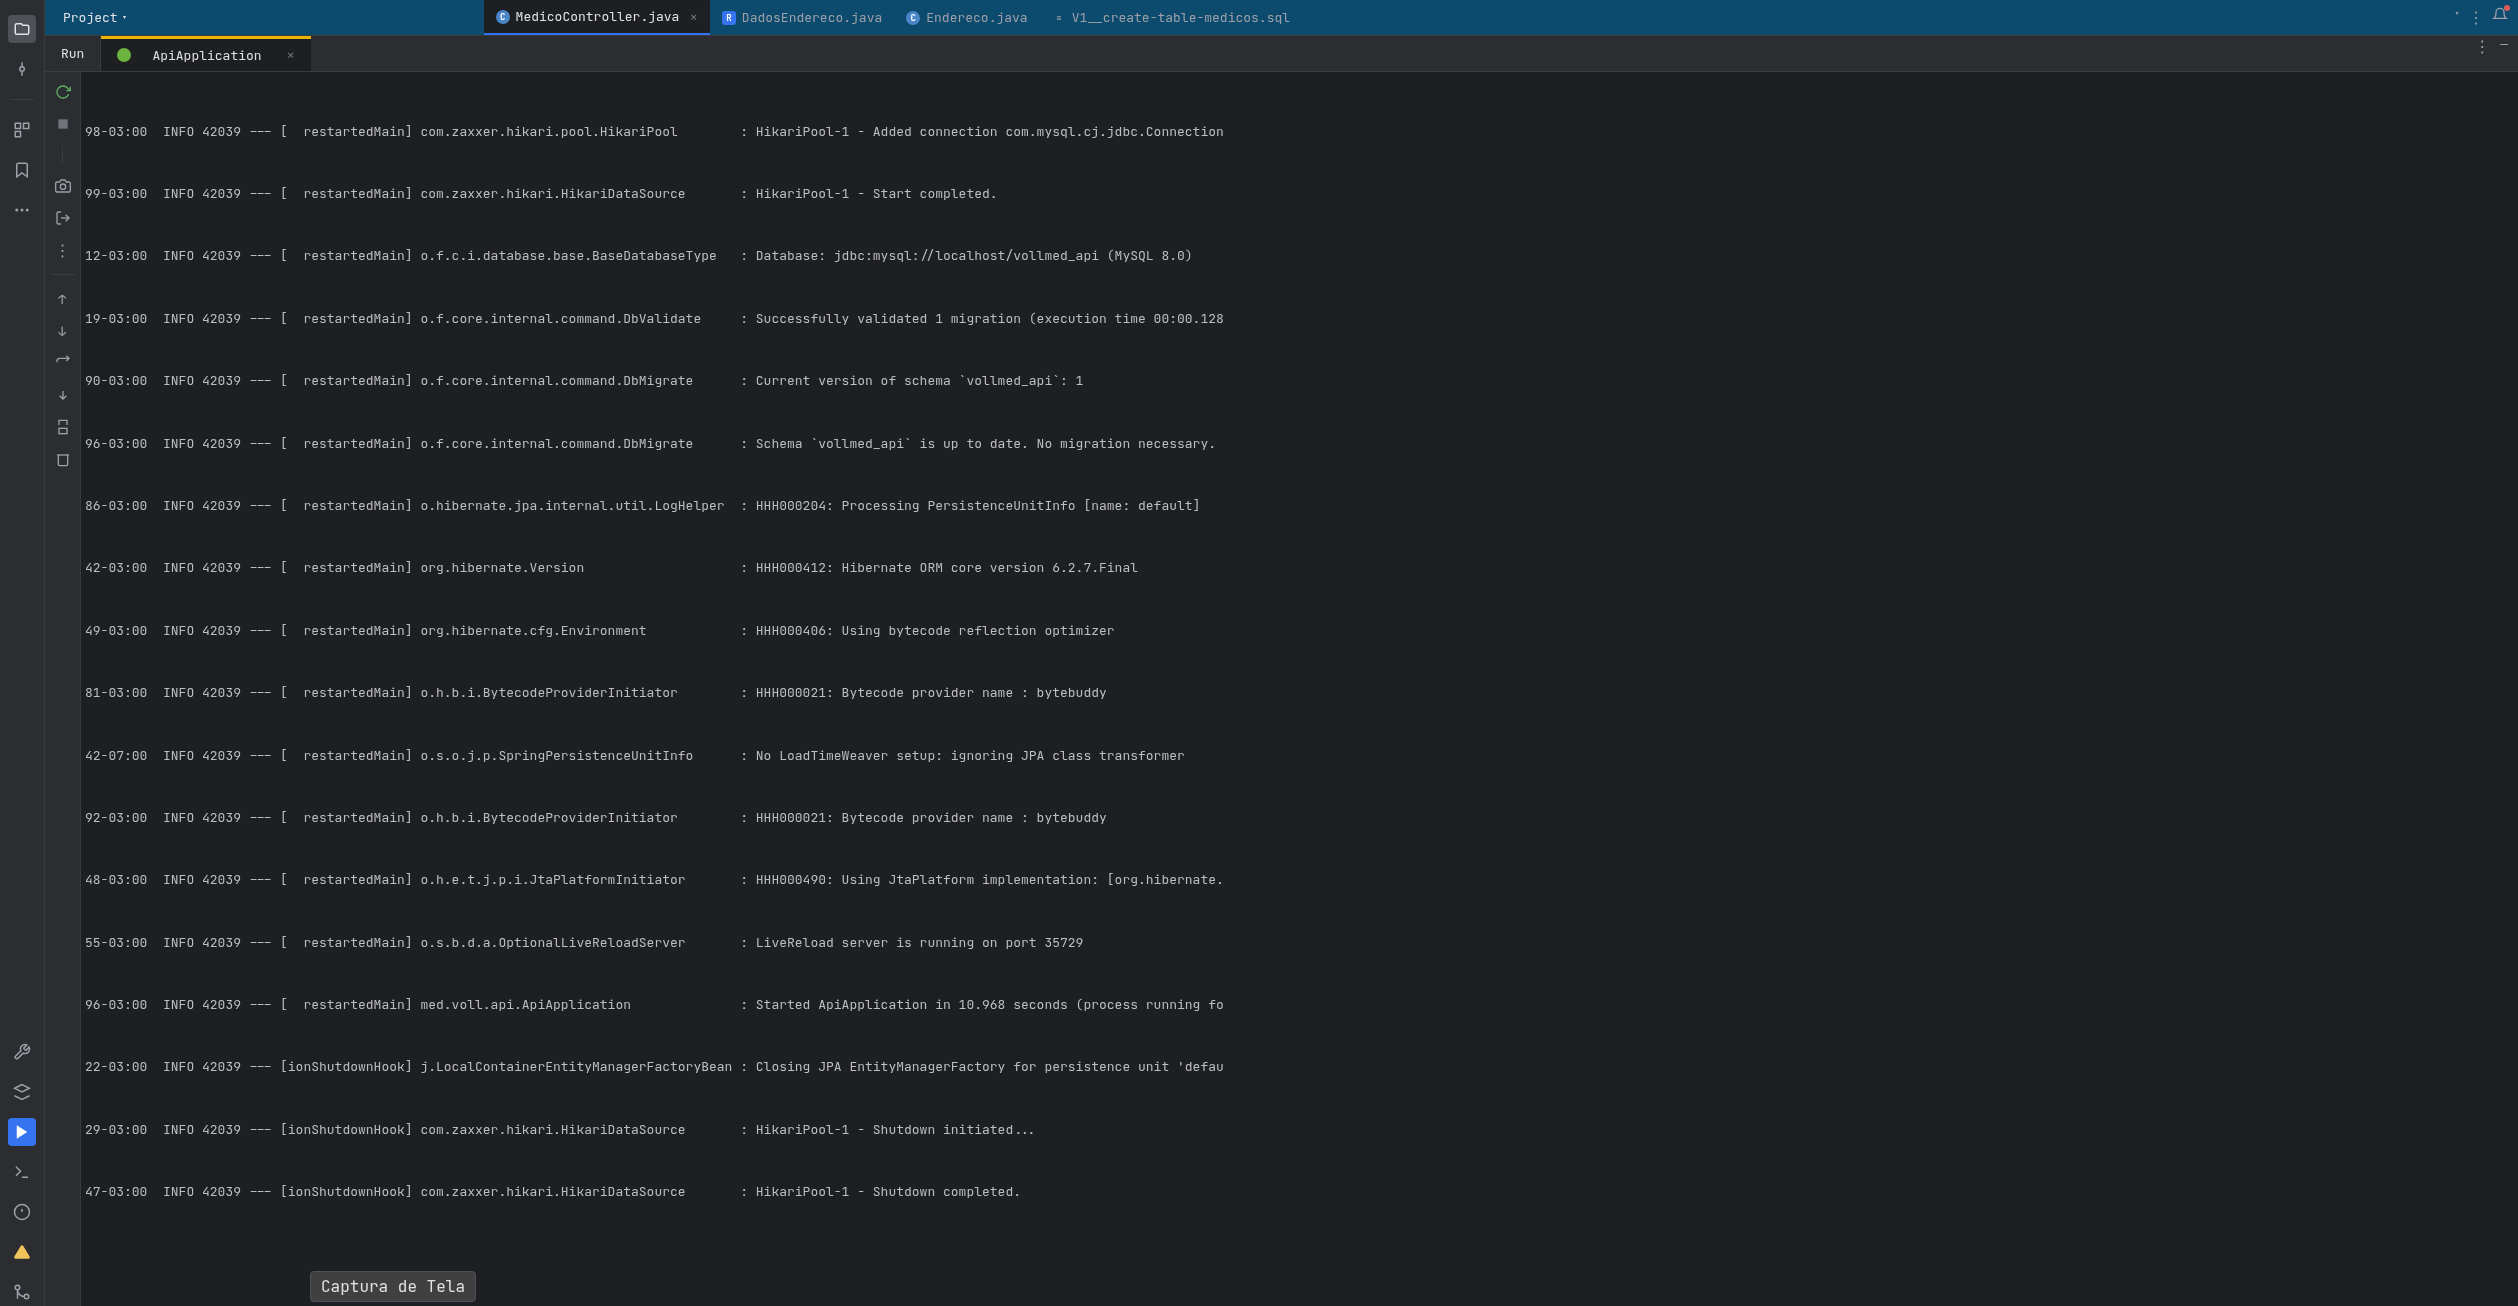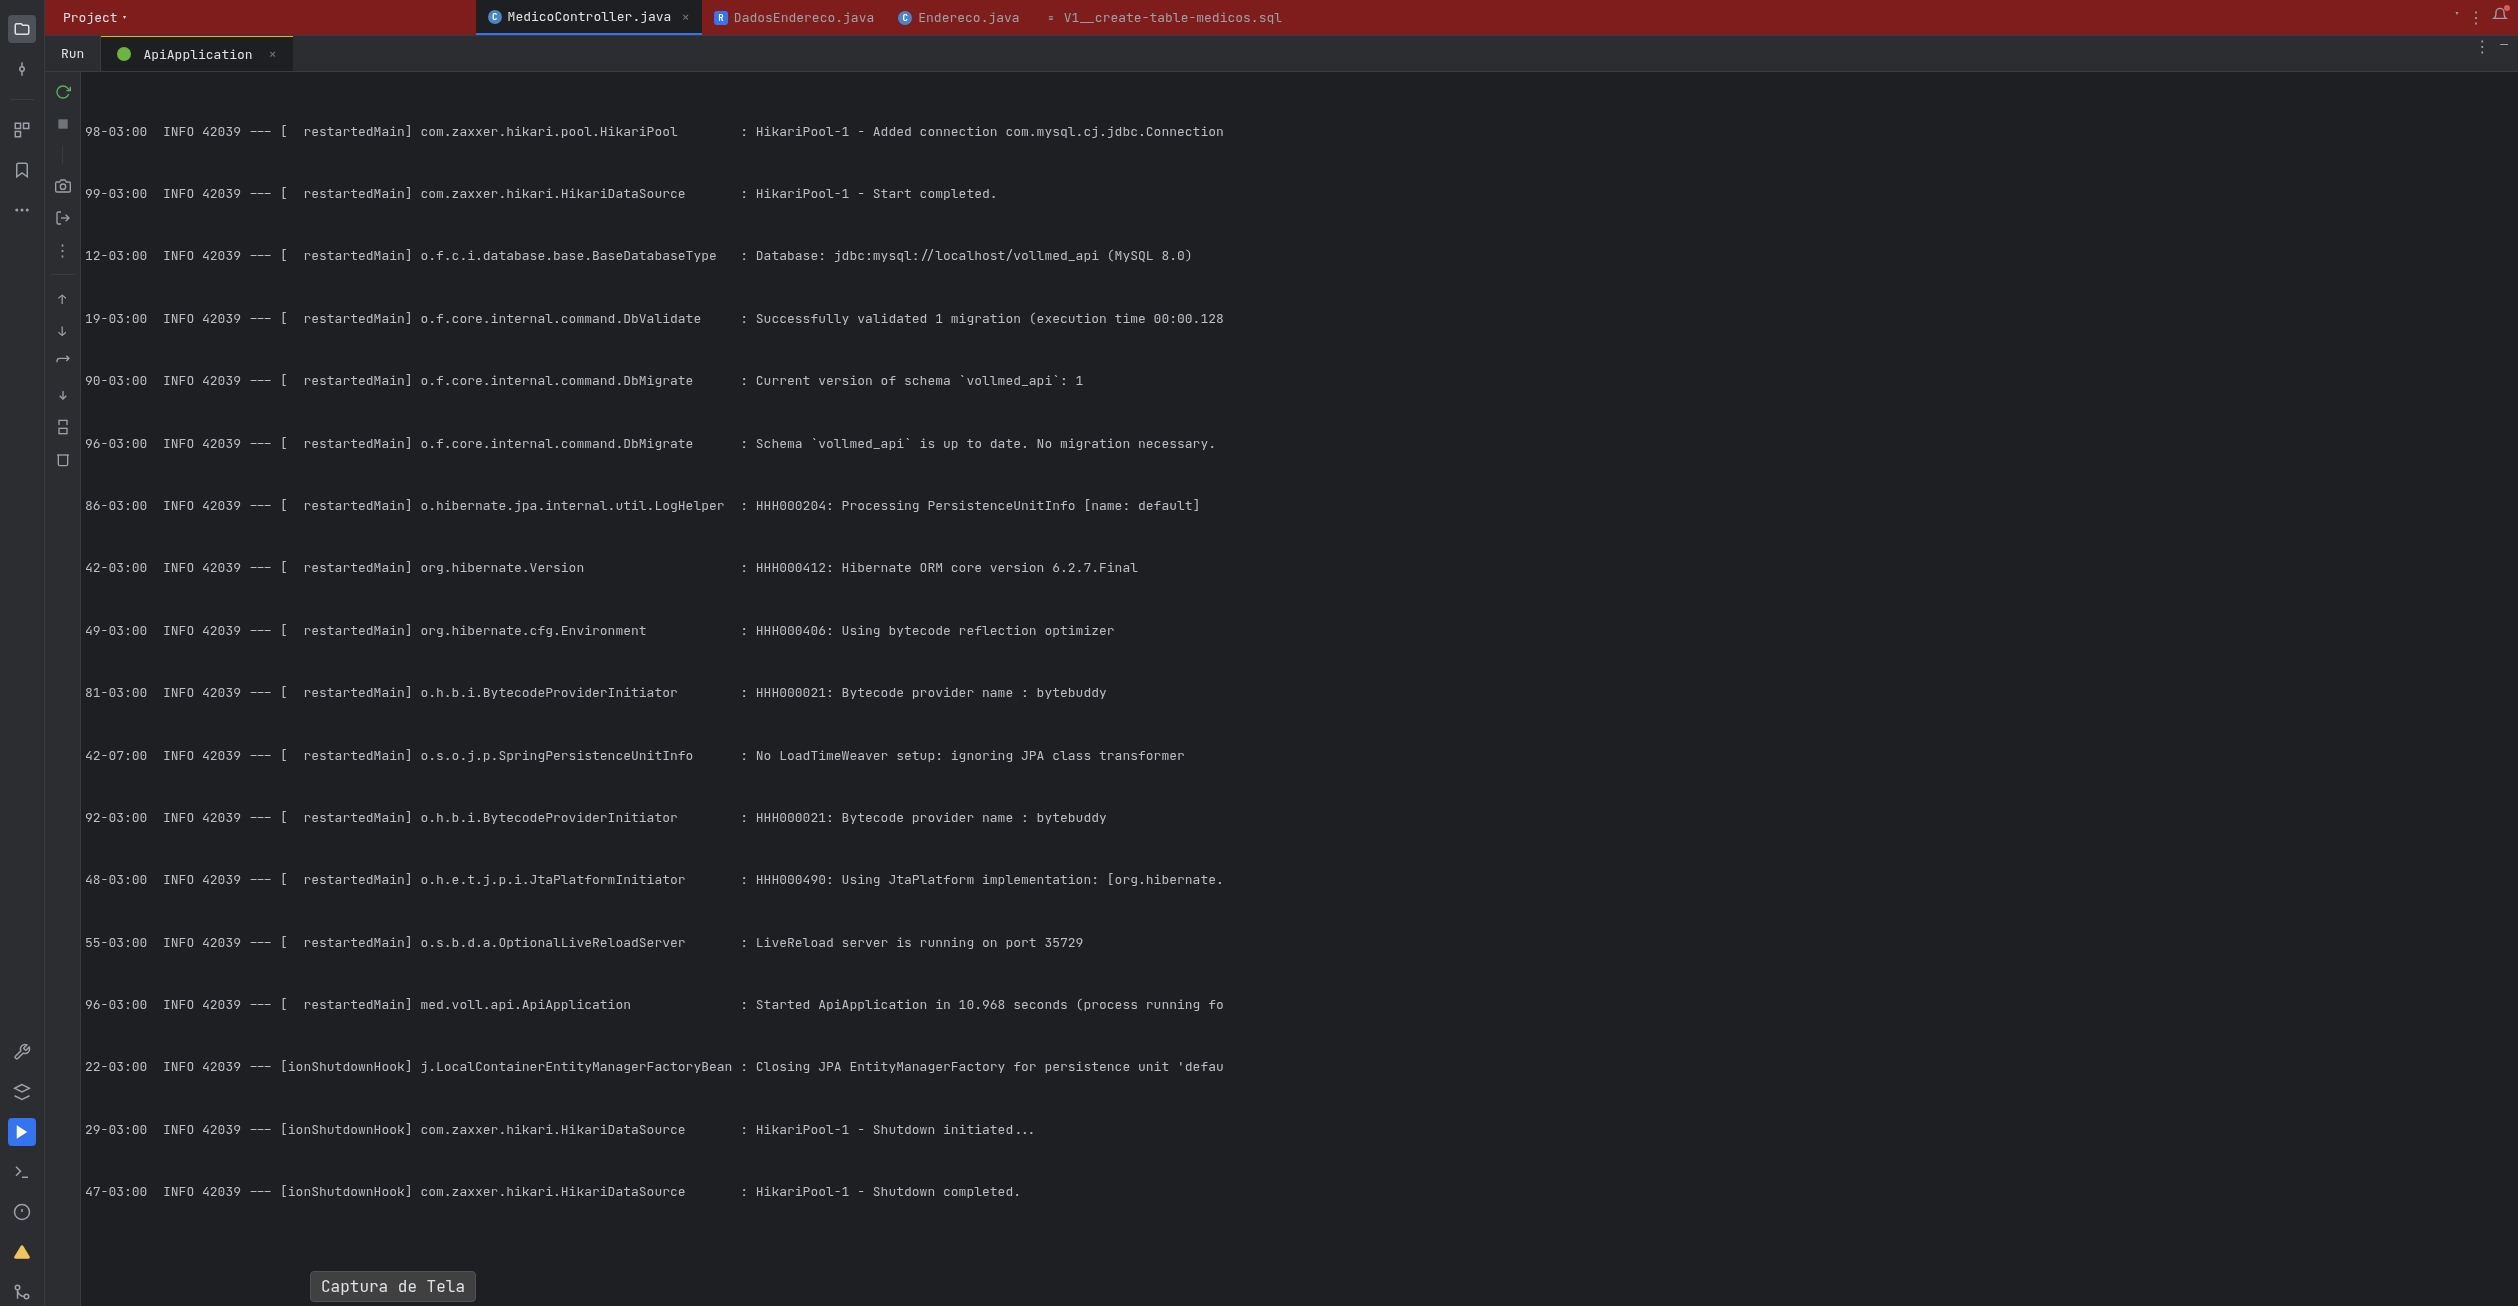--- a/index.html
+++ b/index.html
@@ -50,26 +50,26 @@
       width: 18px;
       height: 18px;
     }
     .content-area {
       flex: 1;
       display: flex;
       flex-direction: column;
     }
     .top-bar {
       height: 36px;
-      background: #7f1d1d;
+      background: #0c4a6e;
       border-bottom: 1px solid #393b40;
       display: flex;
       align-items: center;
       padding: 0 10px;
-      gap: 0;
+      gap: 8px;
     }
     .project-selector {
       color: #dfe1e5;
       font-size: 13px;
       padding: 4px 8px;
       display: flex;
       align-items: center;
       gap: 4px;
       cursor: pointer;
     }
@@ -151,25 +151,25 @@
       padding: 0 16px;
       display: flex;
       align-items: center;
       font-size: 13px;
       color: #dfe1e5;
       border-right: 1px solid #393b40;
     }
     .run-config-tab {
       display: flex;
       align-items: center;
-      gap: 12px;
+      gap: 21px;
       padding: 0 16px;
       height: 100%;
       background: #1e1f22;
-      border-top: 1px solid #eab308;
+      border-top: 3px solid #eab308;
       font-size: 13px;
       color: #dfe1e5;
     }
     .spring-icon {
       width: 14px;
       height: 14px;
       background: #6db33f;
       border-radius: 50%;
     }
     .run-header-controls {

